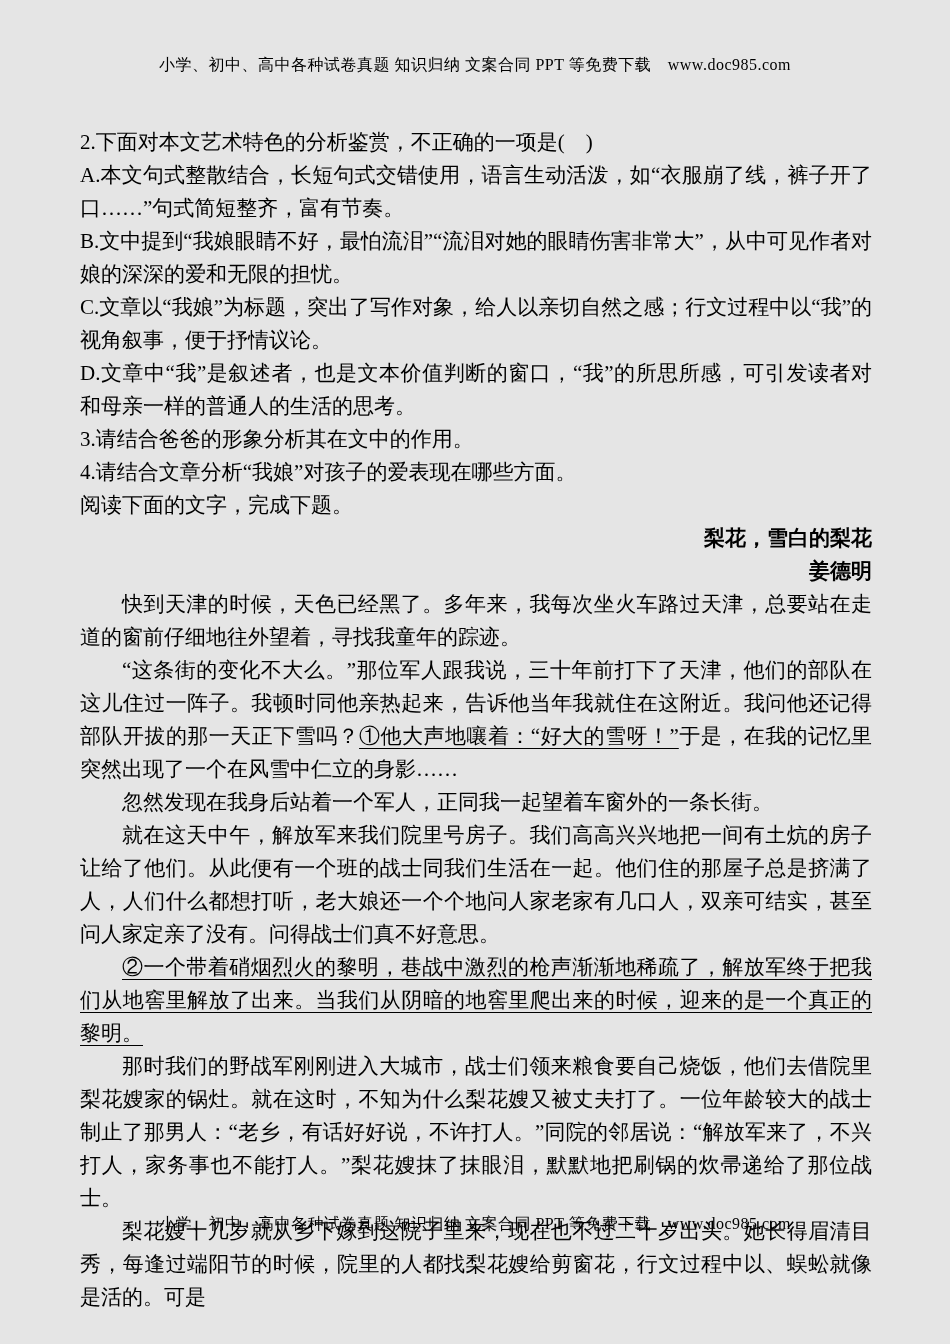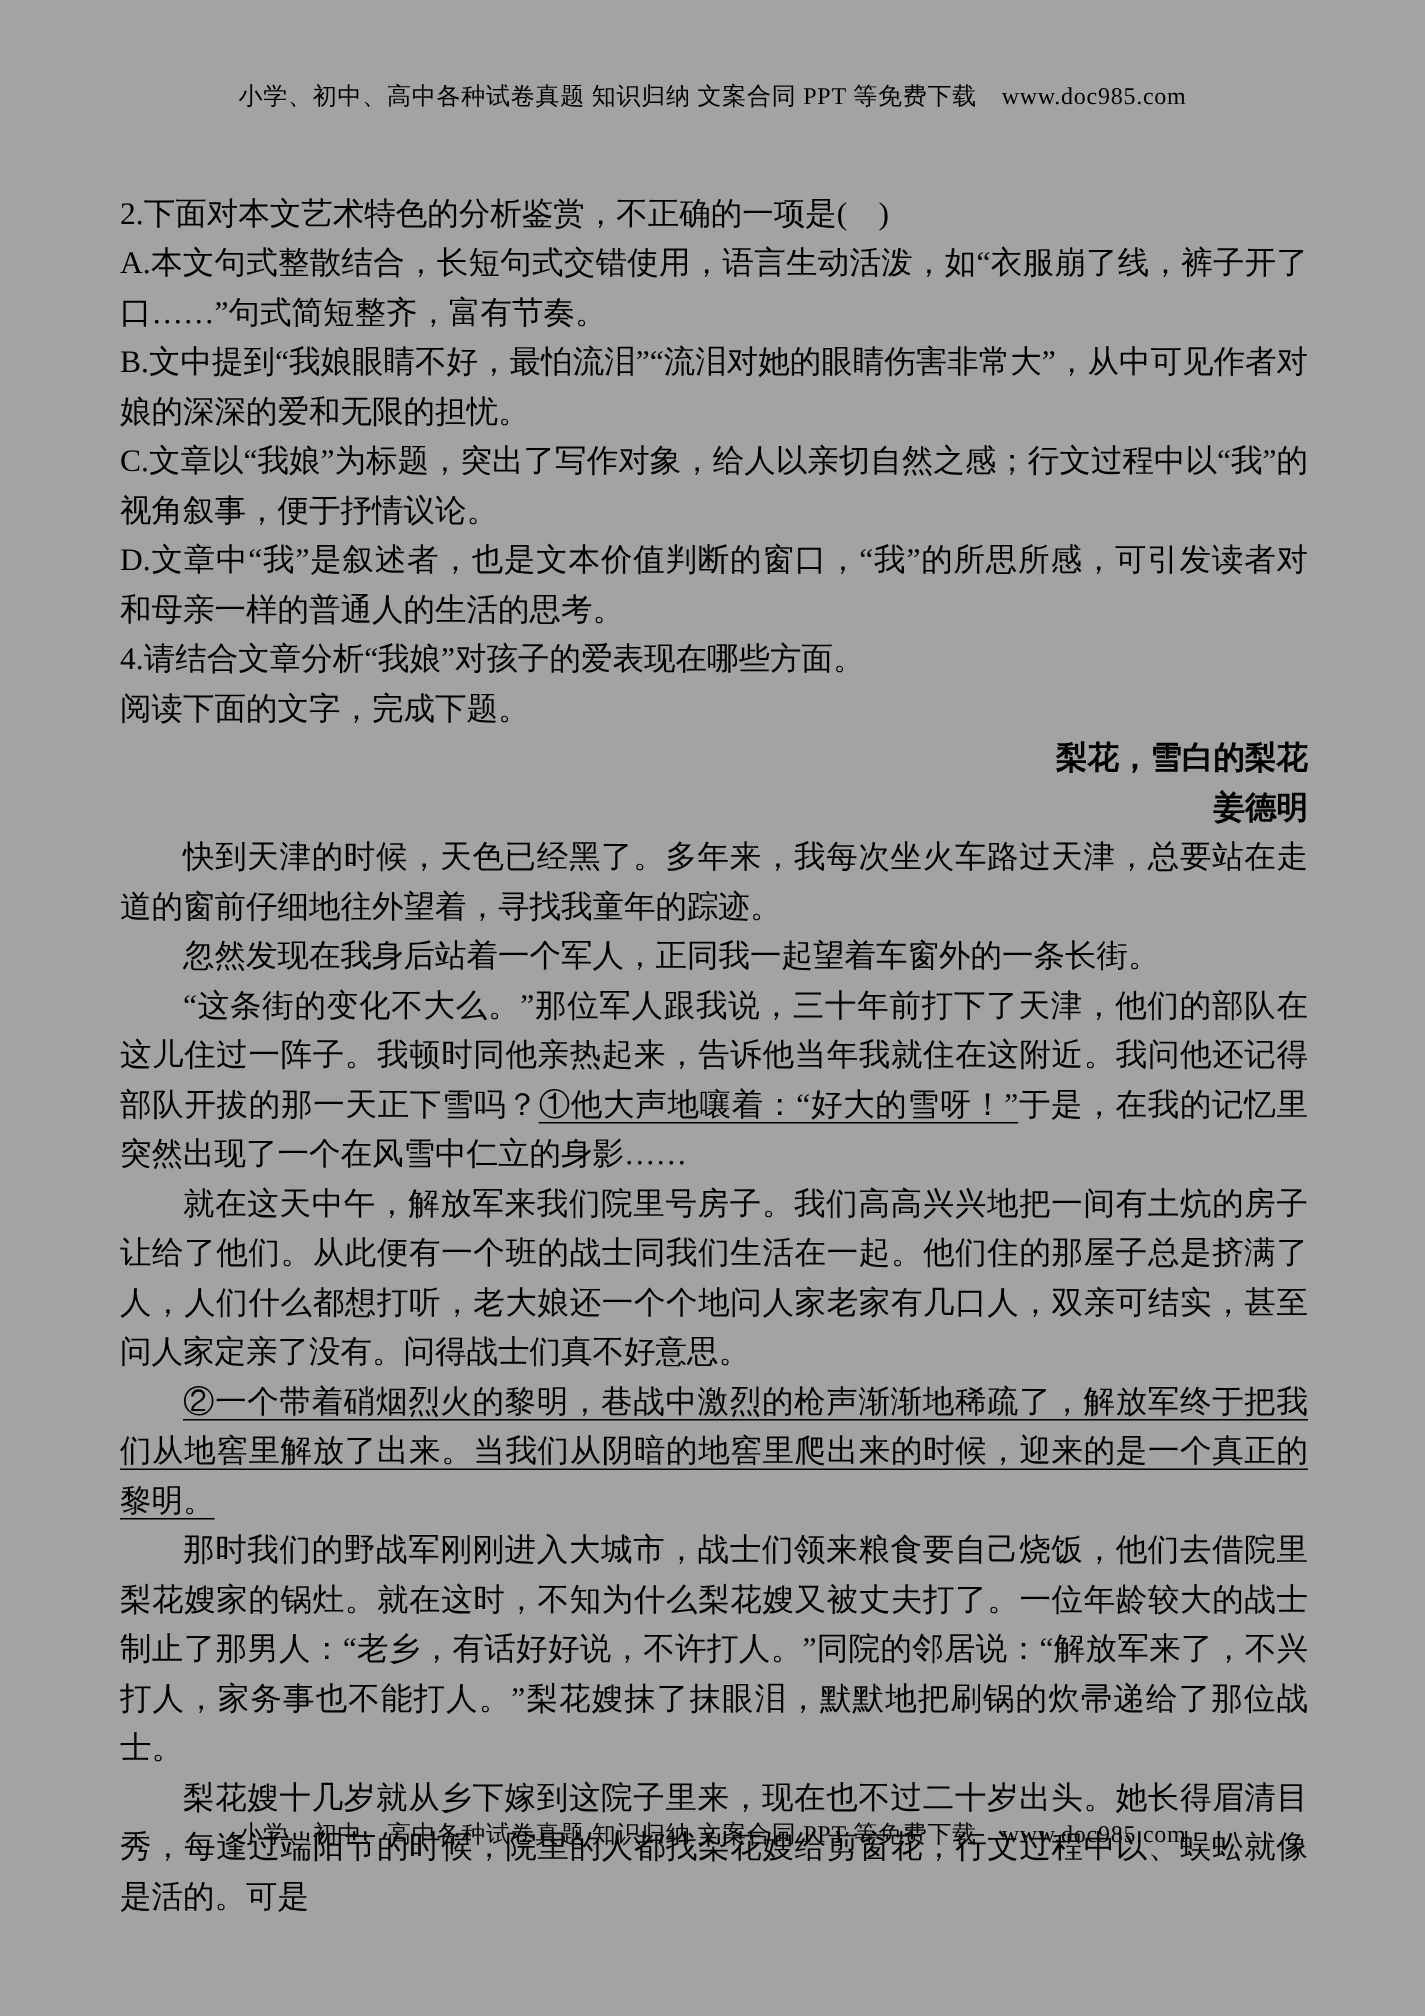--- a/index.html
+++ b/index.html
@@ -1,20 +1,20 @@
 <!DOCTYPE html>
 <html><head>
 <meta charset="utf-8">
 <style>
   html, body { margin: 0; padding: 0; background: #ffffff; }
   .page {
     position: relative;
     width: 950px;
     height: 1344px;
-    background: #a3a3a3;
+    background: #e5e5e5;
     color: #000000;
     font-family: "Liberation Serif", "DejaVu Serif", serif;
     overflow: hidden;
   }
   .running-head {
     position: absolute;
     left: 0; right: 0;
     text-align: center;
     font-size: 16px;
     line-height: 20px;
@@ -54,32 +54,33 @@
   <div class="running-head top">小学、初中、高中各种试卷真题 知识归纳 文案合同 PPT 等免费下载　www.doc985.com</div>
 
   <div class="content">
 
     <div class="questions">
       <p>2.下面对本文艺术特色的分析鉴赏，不正确的一项是(　)</p>
       <p>A.本文句式整散结合，长短句式交错使用，语言生动活泼，如“衣服崩了线，裤子开了口……”句式简短整齐，富有节奏。</p>
       <p>B.文中提到“我娘眼睛不好，最怕流泪”“流泪对她的眼睛伤害非常大”，从中可见作者对娘的深深的爱和无限的担忧。</p>
       <p>C.文章以“我娘”为标题，突出了写作对象，给人以亲切自然之感；行文过程中以“我”的视角叙事，便于抒情议论。</p>
       <p>D.文章中“我”是叙述者，也是文本价值判断的窗口，“我”的所思所感，可引发读者对和母亲一样的普通人的生活的思考。</p>
+      <p>3.请结合爸爸的形象分析其在文中的作用。</p>
       <p>4.请结合文章分析“我娘”对孩子的爱表现在哪些方面。</p>
       <p>阅读下面的文字，完成下题。</p>
     </div>
 
     <div class="passage">
       <p class="passage-title">梨花，雪白的梨花</p>
       <p class="passage-author">姜德明</p>
 
       <p>快到天津的时候，天色已经黑了。多年来，我每次坐火车路过天津，总要站在走道的窗前仔细地往外望着，寻找我童年的踪迹。</p>
+      <p><span>“这条街的变化不大么。”那位军人跟我说，三十年前打下了天津，他们的部队在这儿住过一阵子。我顿时同他亲热起来，告诉他当年我就住在这附近。我问他还记得部队开拔的那一天正下雪吗？</span><span class="u">①他大声地嚷着：“好大的雪呀！”</span><span>于是，在我的记忆里突然出现了一个在风雪中仁立的身影……</span></p>
+
       <p>忽然发现在我身后站着一个军人，正同我一起望着车窗外的一条长街。</p>
-
-      <p><span>“这条街的变化不大么。”那位军人跟我说，三十年前打下了天津，他们的部队在这儿住过一阵子。我顿时同他亲热起来，告诉他当年我就住在这附近。我问他还记得部队开拔的那一天正下雪吗？</span><span class="u">①他大声地嚷着：“好大的雪呀！”</span><span>于是，在我的记忆里突然出现了一个在风雪中仁立的身影……</span></p>
 
       <p>就在这天中午，解放军来我们院里号房子。我们高高兴兴地把一间有土炕的房子让给了他们。从此便有一个班的战士同我们生活在一起。他们住的那屋子总是挤满了人，人们什么都想打听，老大娘还一个个地问人家老家有几口人，双亲可结实，甚至问人家定亲了没有。问得战士们真不好意思。</p>
 
       <p><span class="u">②一个带着硝烟烈火的黎明，巷战中激烈的枪声渐渐地稀疏了，解放军终于把我们从地窖里解放了出来。当我们从阴暗的地窖里爬出来的时候，迎来的是一个真正的黎明。</span></p>
       <p>那时我们的野战军刚刚进入大城市，战士们领来粮食要自己烧饭，他们去借院里梨花嫂家的锅灶。就在这时，不知为什么梨花嫂又被丈夫打了。一位年龄较大的战士制止了那男人：“老乡，有话好好说，不许打人。”同院的邻居说：“解放军来了，不兴打人，家务事也不能打人。”梨花嫂抹了抹眼泪，默默地把刷锅的炊帚递给了那位战士。</p>
       <p>梨花嫂十几岁就从乡下嫁到这院子里来，现在也不过二十岁出头。她长得眉清目秀，每逢过端阳节的时候，院里的人都找梨花嫂给剪窗花，行文过程中以、蜈蚣就像是活的。可是</p>
     </div>
 
   </div>
 

